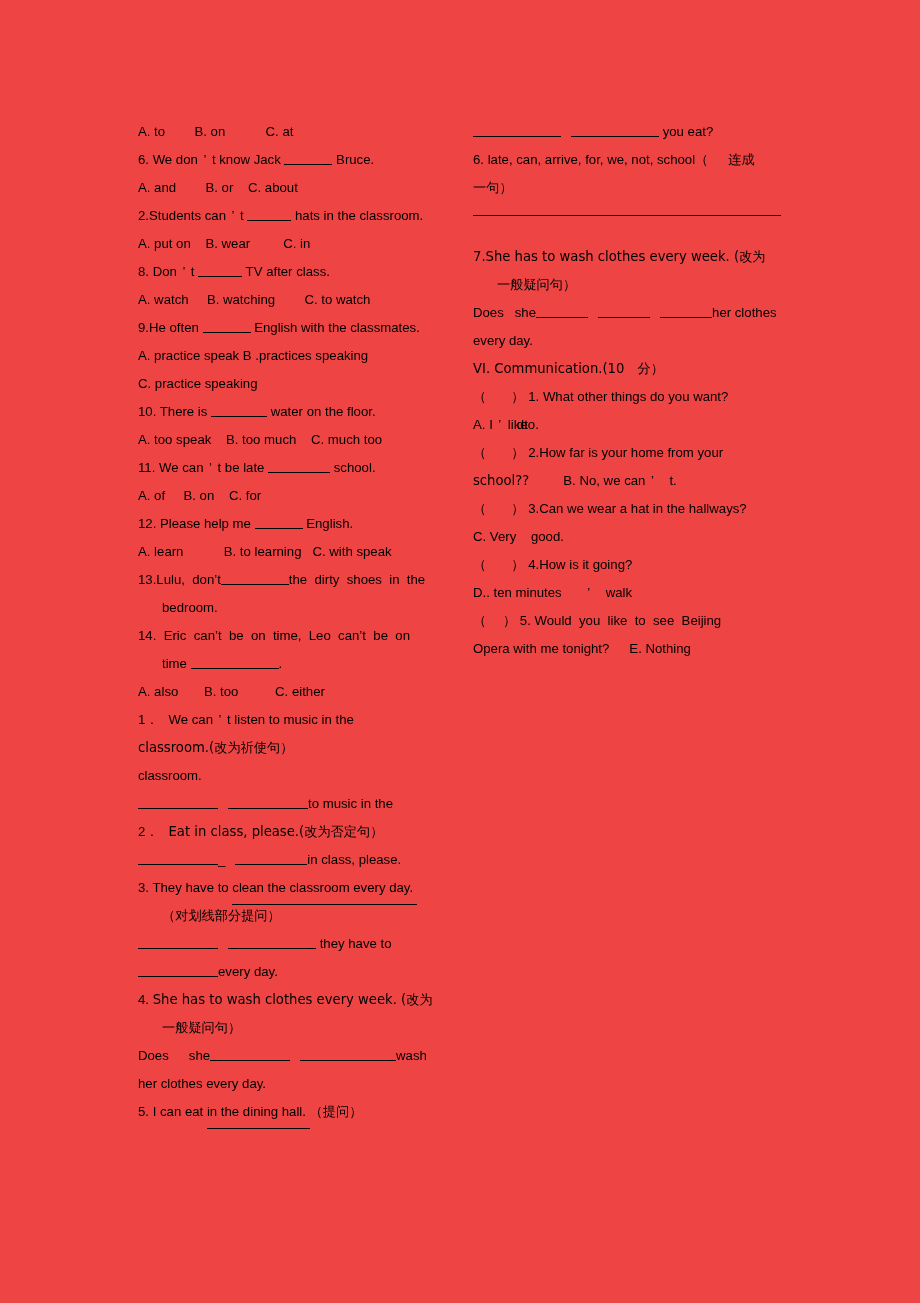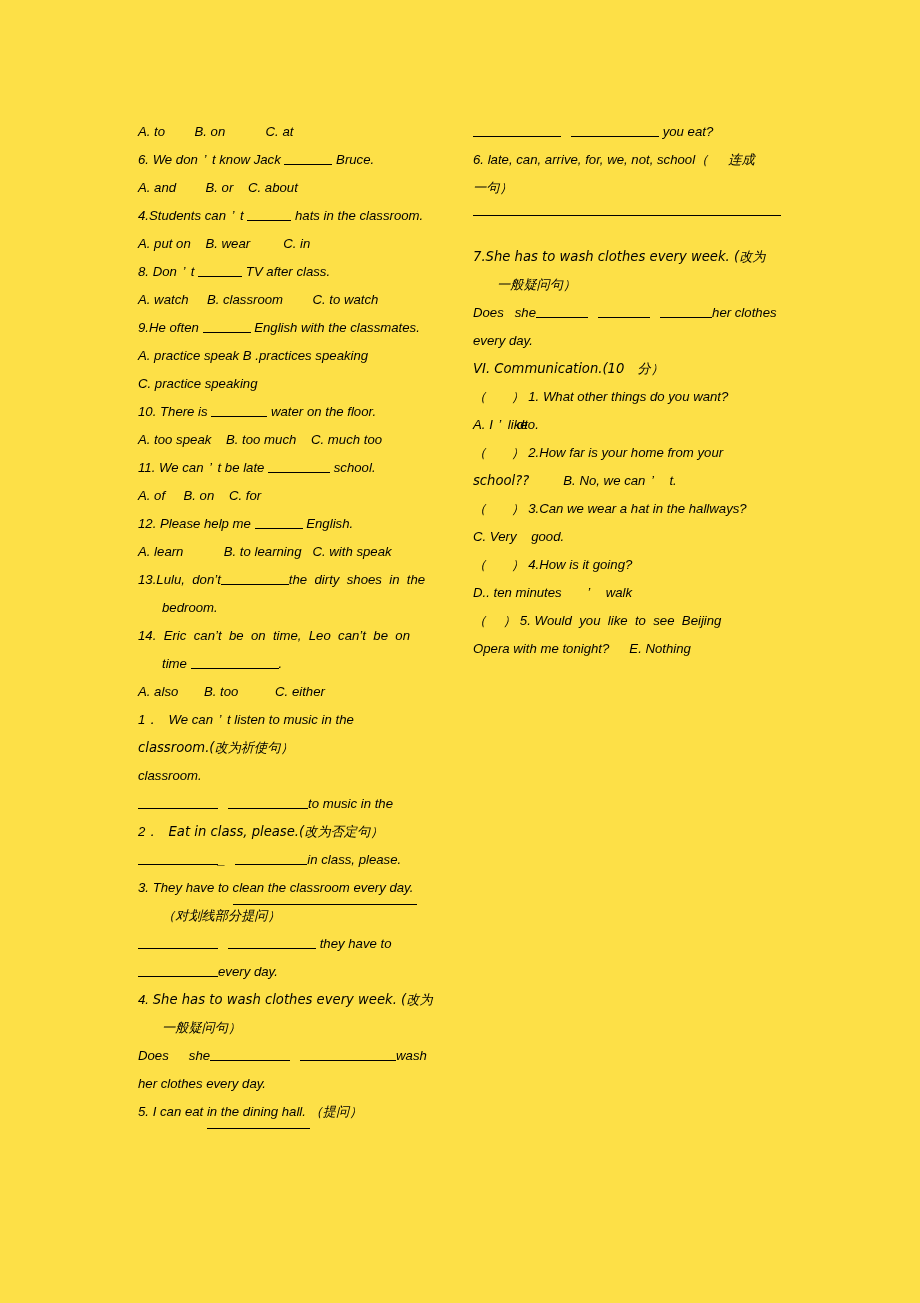--- a/index.html
+++ b/index.html
@@ -12,22 +12,21 @@
     width: 920px;
     height: 1303px;
     position: relative;
     font-family: "Liberation Sans", sans-serif;
     color: #000000;
     overflow: hidden;
   }
   .page {
     position: absolute;
     inset: 0;
-    background: #fde047;
-    font-style: italic;
+    background: #ef4444;
   }
   .col {
     position: absolute;
     top: 118px;
   }
   .col-left  { left: 138px; width: 330px; }
   .col-right { left: 473px; width: 322px; }
 
   .ln {
     font-size: 13.2px;
@@ -85,27 +84,27 @@
 <div class="page">
 
   <div class="col col-left">
 
     <div class="ln">A. to        B. on           C. at</div>
 
     <div class="ln"><span>6. We don</span><span class="apos">’</span><span>t know Jack </span><span class="blank b48"></span><span> Bruce.</span></div>
 
     <div class="ln">A. and        B. or    C. about</div>
 
-    <div class="ln"><span>4.Students can</span><span class="apos">’</span><span>t </span><span class="blank b44"></span><span> hats in the classroom.</span></div>
+    <div class="ln"><span>2.Students can</span><span class="apos">’</span><span>t </span><span class="blank b44"></span><span> hats in the classroom.</span></div>
 
     <div class="ln">A. put on    B. wear         C. in</div>
 
     <div class="ln"><span>8. Don</span><span class="apos">’</span><span>t </span><span class="blank b44"></span><span> TV after class.</span></div>
 
-    <div class="ln">A. watch     B. classroom        C. to watch</div>
+    <div class="ln">A. watch     B. watching        C. to watch</div>
 
     <div class="ln"><span>9.He often </span><span class="blank b48"></span><span> English with the classmates.</span></div>
 
     <div class="ln">A. practice speak B .practices speaking</div>
     <div class="ln">C. practice speaking</div>
 
     <div class="ln"><span>10. There is </span><span class="blank b56"></span><span> water on the floor.</span></div>
 
     <div class="ln">A. too speak    B. too much    C. much too</div>
 

